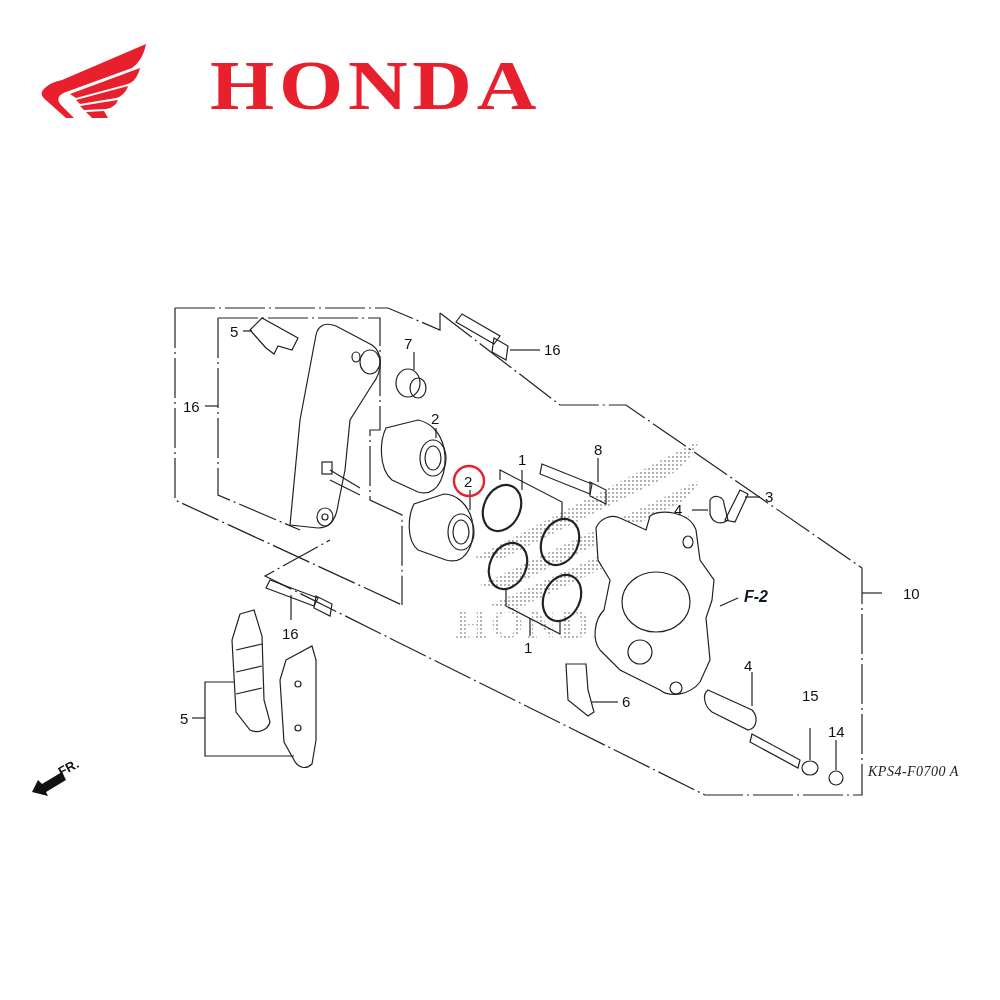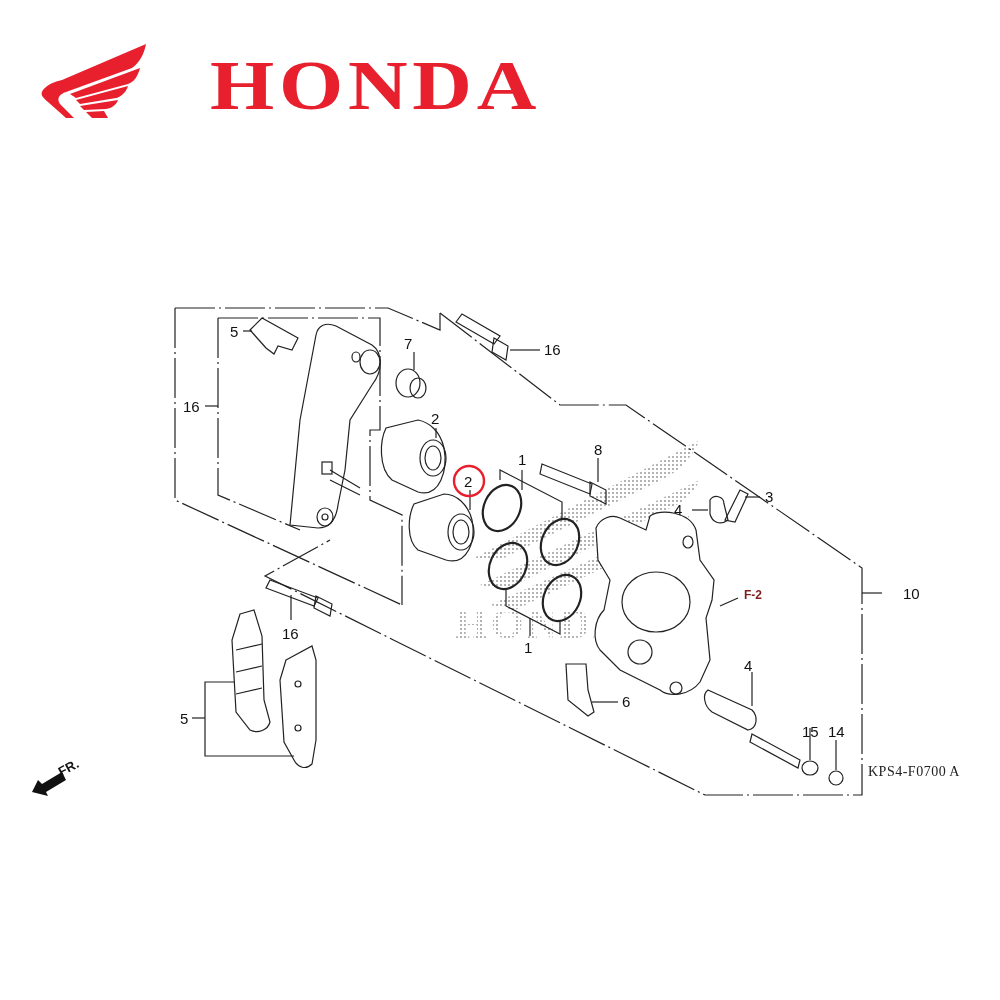--- a/index.html
+++ b/index.html
@@ -1,22 +1,22 @@
 <!DOCTYPE html>
 <html><head>
 <meta charset="utf-8">
 <style>
   html, body { margin:0; padding:0; background:#ffffff; }
   body { width:1000px; height:1000px; position:relative; overflow:hidden; font-family:"Liberation Sans", sans-serif; }
   .logo { position:absolute; left:40px; top:40px; width:500px; height:90px; }
   .logo-text { position:absolute; left:170px; top:6px; font-family:"Liberation Serif", serif; font-weight:bold; font-size:70px; letter-spacing:4px; color:#e8202e; line-height:80px; transform:scaleX(1.18); transform-origin:left center; }
   svg.diagram { position:absolute; left:0; top:0; }
   .callout { position:absolute; font-size:15px; color:#111; line-height:16px; font-family:"Liberation Sans", sans-serif; }
-  .fref { position:absolute; font-weight:bold; font-size:12px; color:#7f1d1d; }
-  .code { position:absolute; font-family:"Liberation Serif", serif; font-size:14px; color:#222; letter-spacing:0.5px; }
+  .fref { position:absolute; font-weight:bold; font-size:16px; color:#0f172a;font-style:italic; }
+  .code { position:absolute; font-family:"Liberation Serif", serif; font-size:14px; color:#222; letter-spacing:0.5px;font-style:italic; }
   .pr { position:absolute; font-weight:bold; font-size:13px; color:#111; }
 </style>
 </head>
 <body>
 
 <div class="logo">
   <svg width="170" height="90" viewBox="0 0 170 90">
     <g fill="#e8202e">
       <path d="M3,50 C8,44 14,42 22,40 L106,4 C104,14 100,22 92,28 L26,52 C20,54 16,58 20,64 L34,78 L26,78 L8,62 C2,57 0,54 3,50 Z"></path>
       <path d="M30,54 L100,28 C98,36 94,42 88,44 L36,58 Z"></path>
@@ -144,20 +144,20 @@
 <div class="callout" style="left:431px;top:411px">2</div>
 <div class="callout" style="left:464px;top:474px">2</div>
 <div class="callout" style="left:518px;top:452px">1</div>
 <div class="callout" style="left:524px;top:640px">1</div>
 <div class="callout" style="left:594px;top:442px">8</div>
 <div class="callout" style="left:765px;top:489px">3</div>
 <div class="callout" style="left:674px;top:502px">4</div>
 <div class="callout" style="left:903px;top:586px">10</div>
 <div class="callout" style="left:744px;top:658px">4</div>
 <div class="callout" style="left:622px;top:694px">6</div>
-<div class="callout" style="left:802px;top:724px">15</div>
+<div class="callout" style="left:802px;top:688px">15</div>
 <div class="callout" style="left:828px;top:724px">14</div>
 <div class="callout" style="left:282px;top:626px">16</div>
 <div class="callout" style="left:180px;top:711px">5</div>
 
 <div class="fref" style="left:744px;top:588px">F-2</div>
 <div class="code" style="left:868px;top:764px">KPS4-F0700 A</div>
 <div class="pr" style="left:58px;top:760px;transform:rotate(-28deg)">FR.</div>
 
 </body></html>

